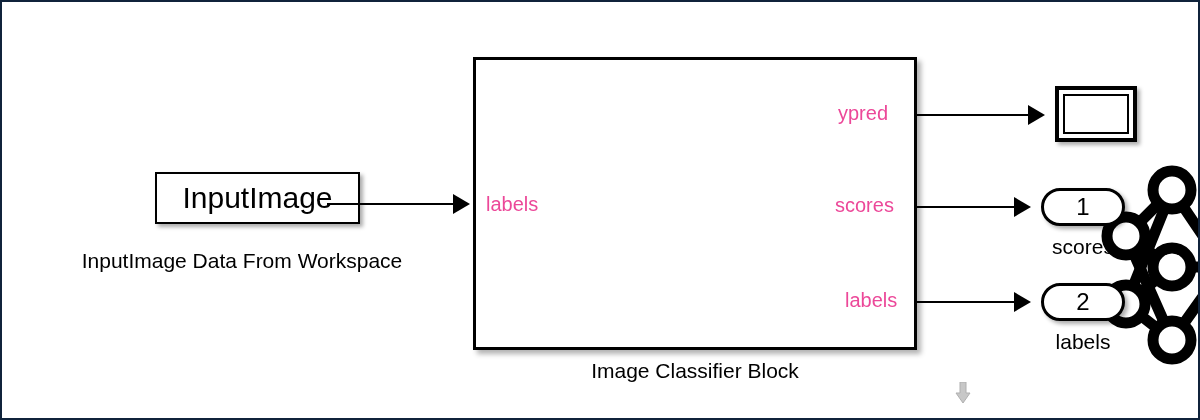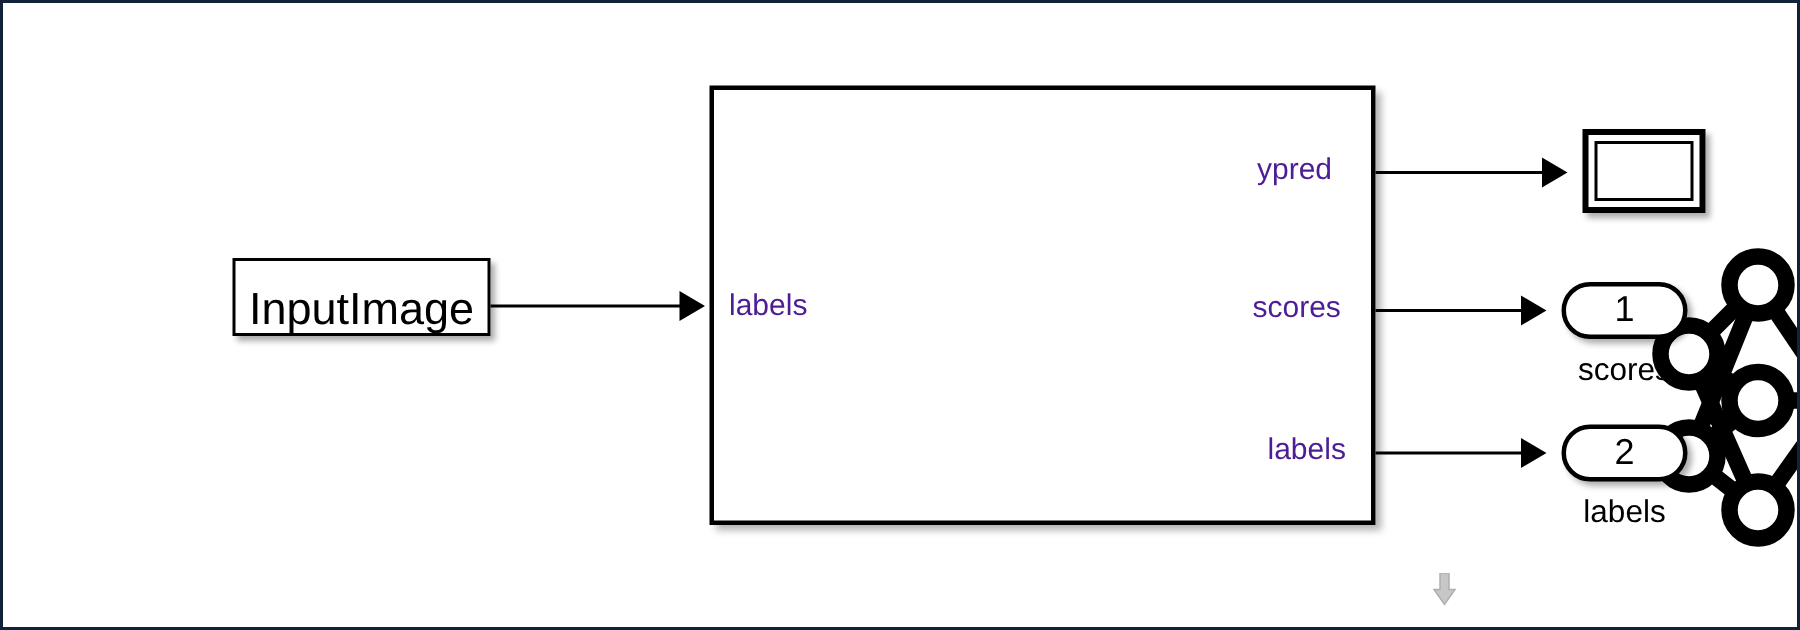--- a/index.html
+++ b/index.html
@@ -26,38 +26,38 @@
   
   .sl-caption {
     font-size: 21px;
     color: #000000;
     white-space: nowrap;
     text-align: center;
     line-height: 1;
   }
   .port-label {
     font-size: 20px;
-    color: #4c1d95;
+    color: #ec4899;
     white-space: nowrap;
     line-height: 1;
     text-align: right;
   }
 
   
   #fromworkspace-block {
     left: 153px;
     top: 170px;
-    width: 172px;
+    width: 205px;
     height: 52px;
     background: #ffffff;
     border: 2px solid #000000;
     box-sizing: border-box;
     box-shadow: 3px 3px 4px rgba(0,0,0,0.33);
     display: flex;
-    align-items: flex-end;
+    align-items: center;
     justify-content: center;
   }
   #fromworkspace-block .fw-text {
     font-size: 30px;
     color: #000000;
     line-height: 1;
     white-space: nowrap;
   }
   #fromworkspace-caption {
     left: 20px;
@@ -175,20 +175,21 @@
   #outport-labels-caption { left: 979px; top: 329px; width: 204px; }
 </style>
 </head>
 <body>
 
 <div id="canvas">
 
   <div class="abs" id="fromworkspace-block">
     <span class="fw-text">InputImage</span>
   </div>
+  <div class="abs sl-caption" id="fromworkspace-caption">InputImage Data From Workspace</div>
 
   <div class="abs wire" id="wire-in"></div>
   <div class="abs arrow-right" id="arrow-in"></div>
 
   <div class="abs" id="classifier-block">
 
     <svg class="abs" id="nn-icon" viewBox="0 0 210 210">
       <g stroke="#000000" stroke-width="11" stroke-linecap="round" fill="none">
 
         <line x1="62" y1="76" x2="108" y2="30"></line>
@@ -215,20 +216,21 @@
     <svg class="abs" id="mask-badge" viewBox="0 0 16 22">
       <path d="M5 0 h6 v11 h4 l-7 10 l-7 -10 h4 z" fill="#9a9a9a" stroke="#6e6e6e" stroke-width="1"></path>
     </svg>
   </div>
 
   <div class="abs port-label" id="label-image">labels</div>
   <div class="abs port-label" id="label-ypred">ypred</div>
   <div class="abs port-label" id="label-scores">scores</div>
   <div class="abs port-label" id="label-labels">labels</div>
 
+  <div class="abs sl-caption" id="classifier-caption">Image Classifier Block</div>
 
   <div class="abs wire" id="wire-ypred"></div>
   <div class="abs arrow-right" id="arrow-ypred"></div>
 
   <div class="abs wire" id="wire-scores"></div>
   <div class="abs arrow-right" id="arrow-scores"></div>
 
   <div class="abs wire" id="wire-labels"></div>
   <div class="abs arrow-right" id="arrow-labels"></div>
 

